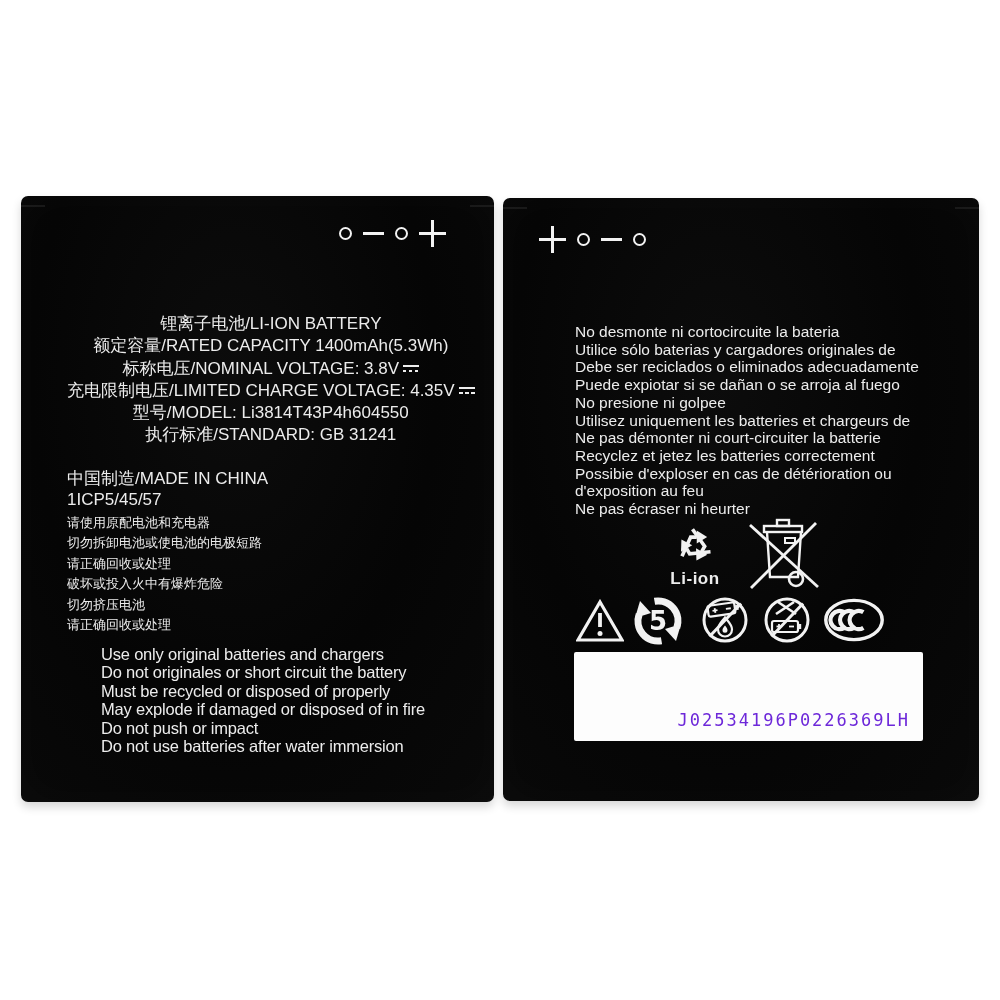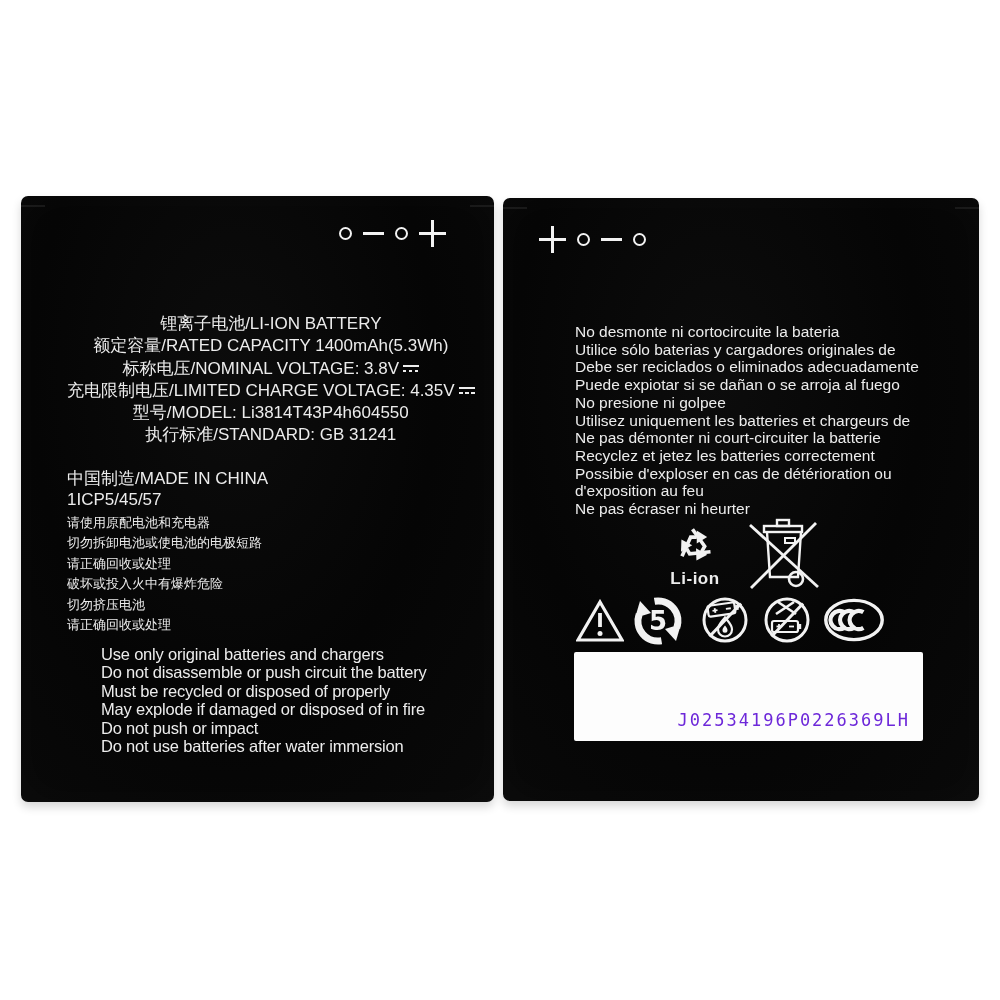--- a/index.html
+++ b/index.html
@@ -107,21 +107,21 @@
       <div>请使用原配电池和充电器</div>
       <div>切勿拆卸电池或使电池的电极短路</div>
       <div>请正确回收或处理</div>
       <div>破坏或投入火中有爆炸危险</div>
       <div>切勿挤压电池</div>
       <div>请正确回收或处理</div>
     </div>
 
     <div class="lb-en">
       <div>Use only original batteries and chargers</div>
-      <div>Do not disassemble or push circuit the battery</div>
+      <div>Do not originales or short circuit the battery</div>
       <div>Must be recycled or disposed of properly</div>
       <div>May explode if damaged or disposed of in fire</div>
       <div>Do not push or impact</div>
       <div>Do not use batteries after water immersion</div>
     </div>
   </div>
 
   <div class="battery" id="battery-right">
     <div class="notch tl"></div>
     <div class="notch tr"></div>

